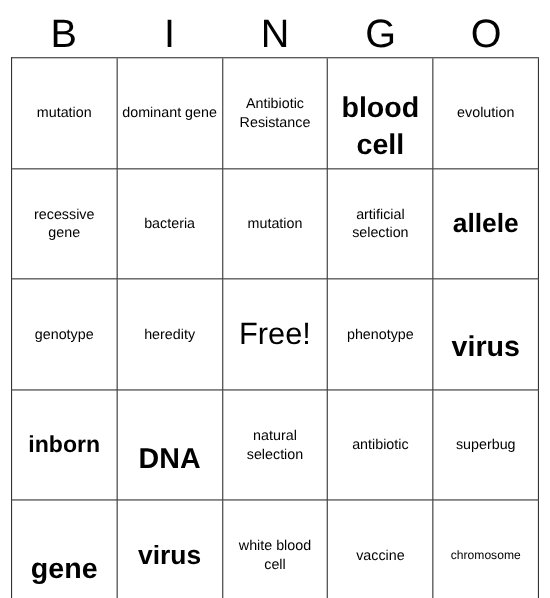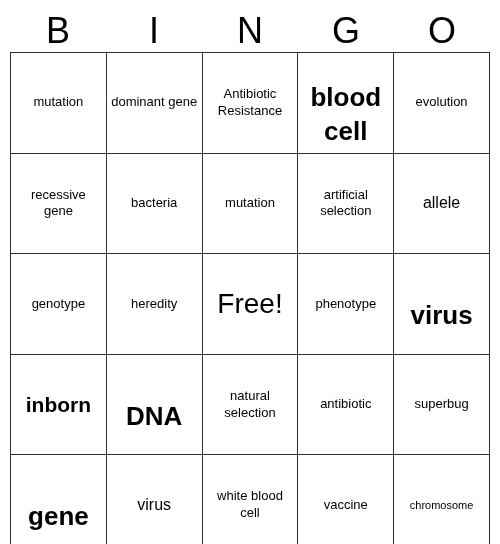--- a/index.html
+++ b/index.html
@@ -65,22 +65,22 @@
       line-height: 1.3;
     }
 
     .cell-text.large {
       font-size: 26px;
       font-weight: bold;
       margin-top: 24px;
     }
 
     .cell-text.medium-large {
-      font-size: 16px;
-      font-weight: normal;
+      font-size: 24px;
+      font-weight: bold;
     }
 
     .cell-text.medium {
       font-size: 21px;
       font-weight: bold;
     }
 
     .cell-text.free {
       font-size: 28px;
       font-weight: normal;

